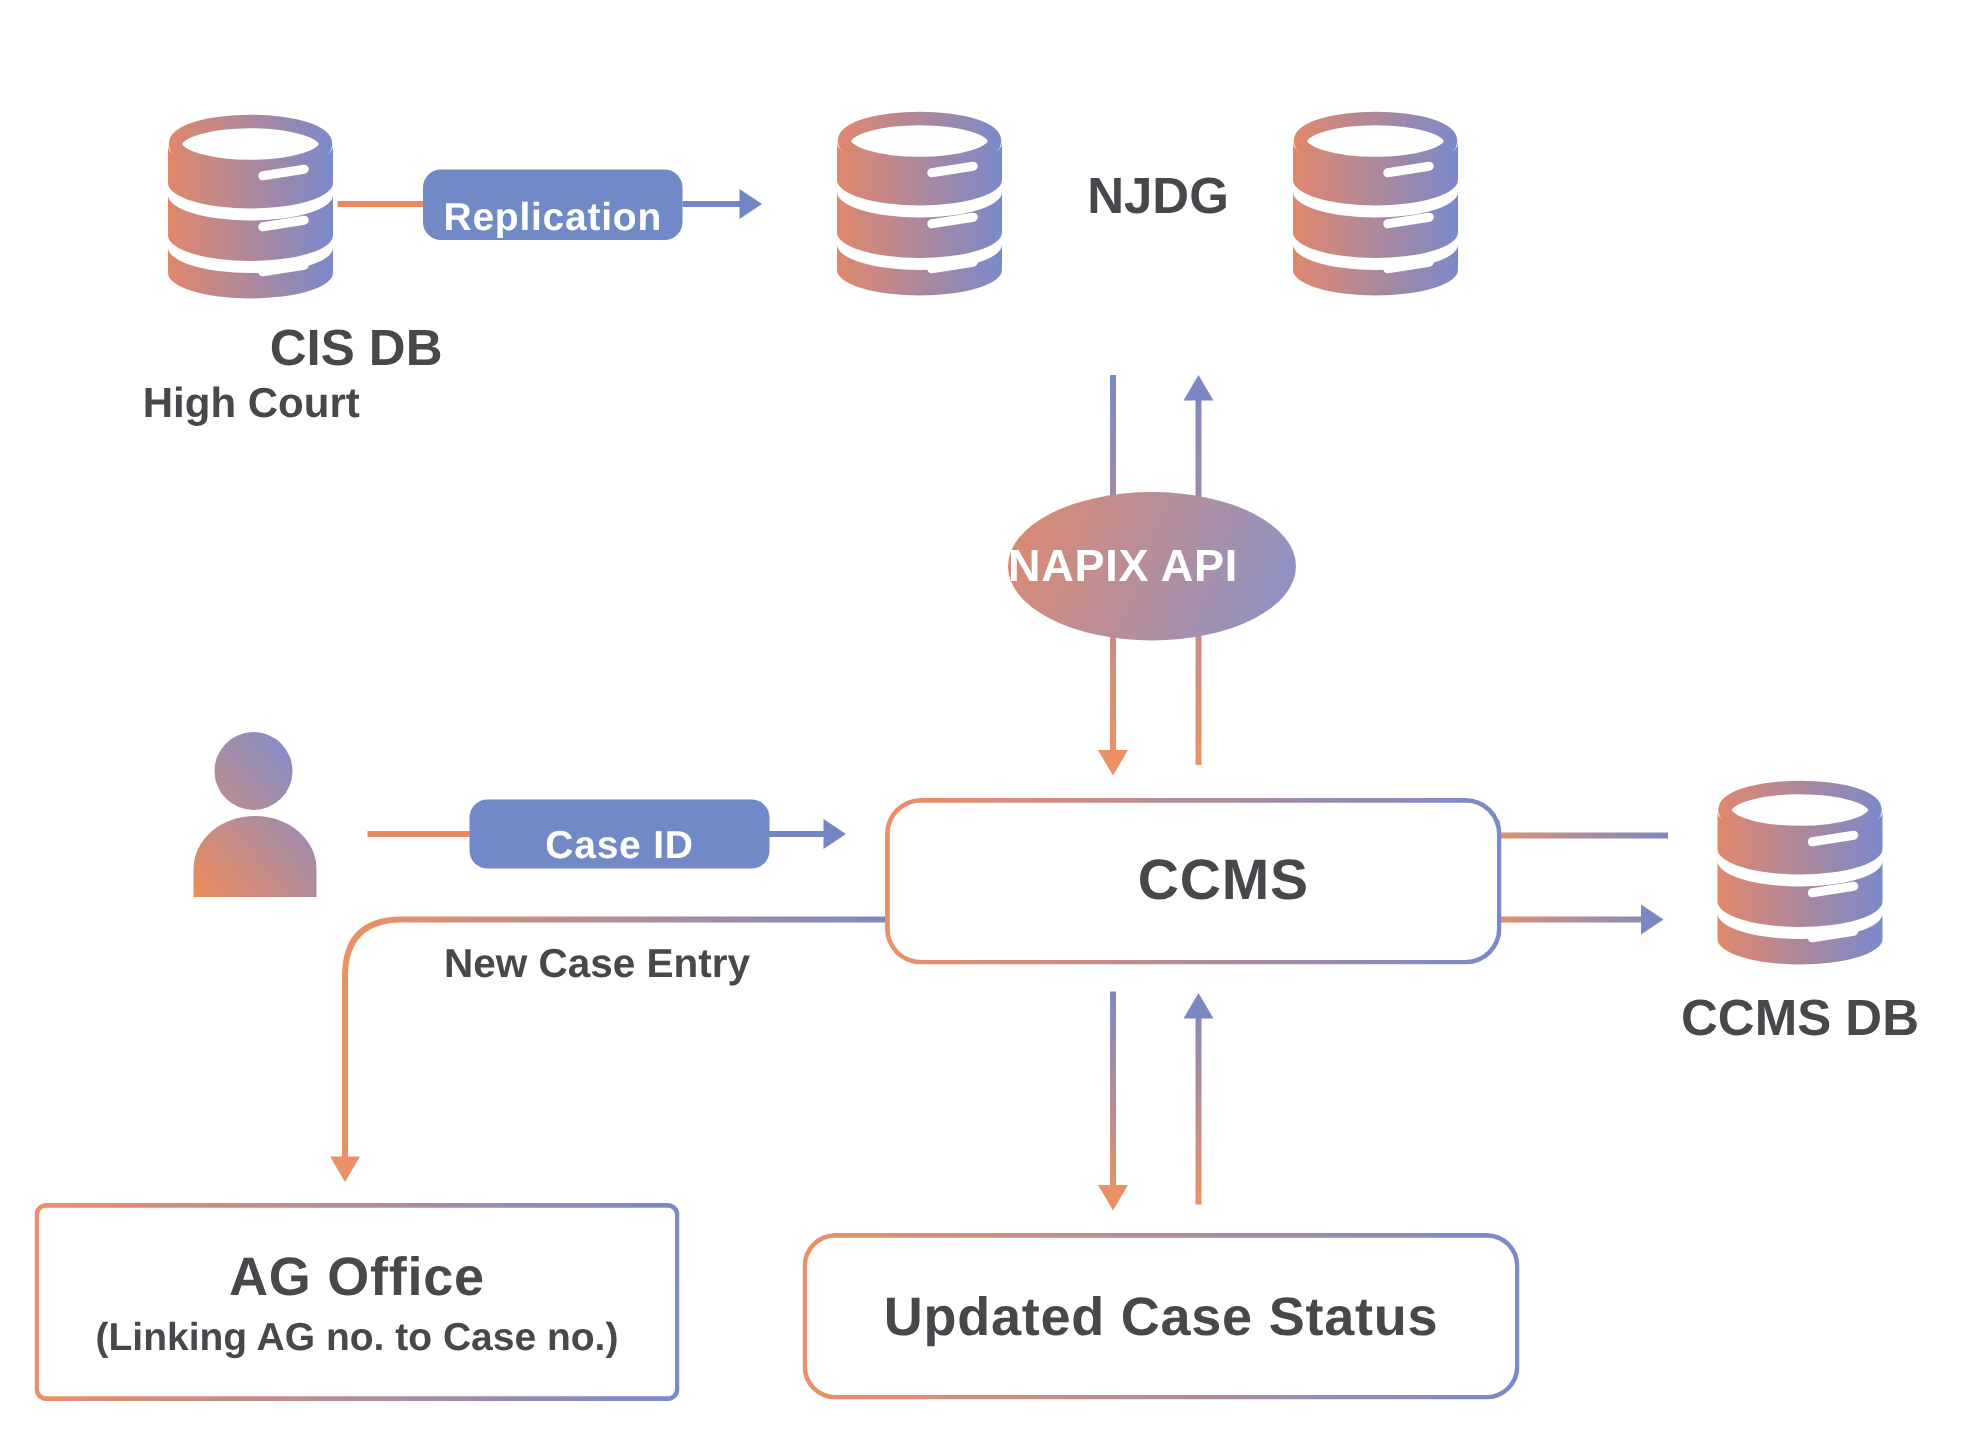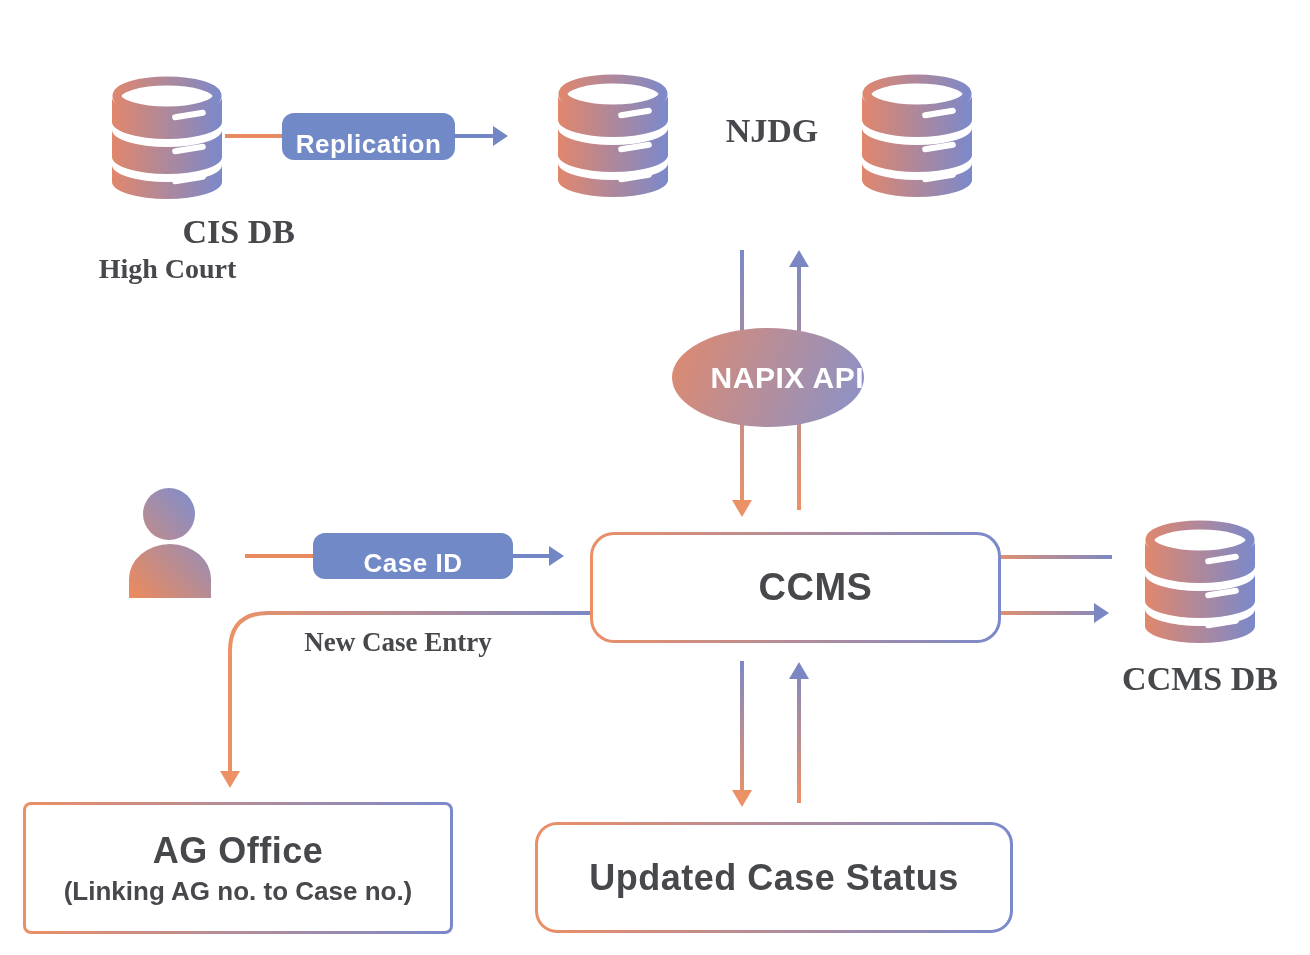--- a/index.html
+++ b/index.html
@@ -21,31 +21,31 @@
   .gbox .title-lg { font-size:38px; letter-spacing:0.5px; }
   .gbox .title-md { font-size:36px; letter-spacing:0.5px; }
   .gbox .subtitle { font-size:26px; margin-top:4px; }
 
   .badge {
     position:absolute; background:#7289C8; color:#ffffff; font-weight:bold;
     border-radius:12px; display:flex; align-items:flex-end; justify-content:center;
     font-size:26px; letter-spacing:0.5px;
   }
 
-  .lbl { position:absolute; color:#46484C; font-weight:bold; text-align:center;font-family:Liberation Serif, serif; }
+  .lbl { position:absolute; color:#46484C; font-weight:bold; text-align:center; }
   .lbl .l1 { display:block; font-size:34px; line-height:40px;text-align:right; }
   .lbl .l2 { display:block; font-size:28px; line-height:34px; }
   .lbl-md { font-size:34px; }
   .lbl-sm { font-size:27px; }
 
   .napix {
     position:absolute; border-radius:50%;
     background: linear-gradient(110deg, #DE8A6F 2%, #8A92C9 98%);
     color:#ffffff; font-weight:bold; font-size:30px; letter-spacing:0.5px;
-    display:flex; align-items:center; justify-content:flex-end;
+    display:flex; align-items:center; justify-content:flex-start;
   }
 </style>
 </head>
 <body>
 
 <div class="stage">
 
   <svg class="arrow-layer" width="1310" height="955" viewBox="0 0 1310 955" aria-hidden="true">
     <defs>
       <linearGradient id="gdb" gradientUnits="userSpaceOnUse" x1="0" y1="0" x2="110" y2="0">

